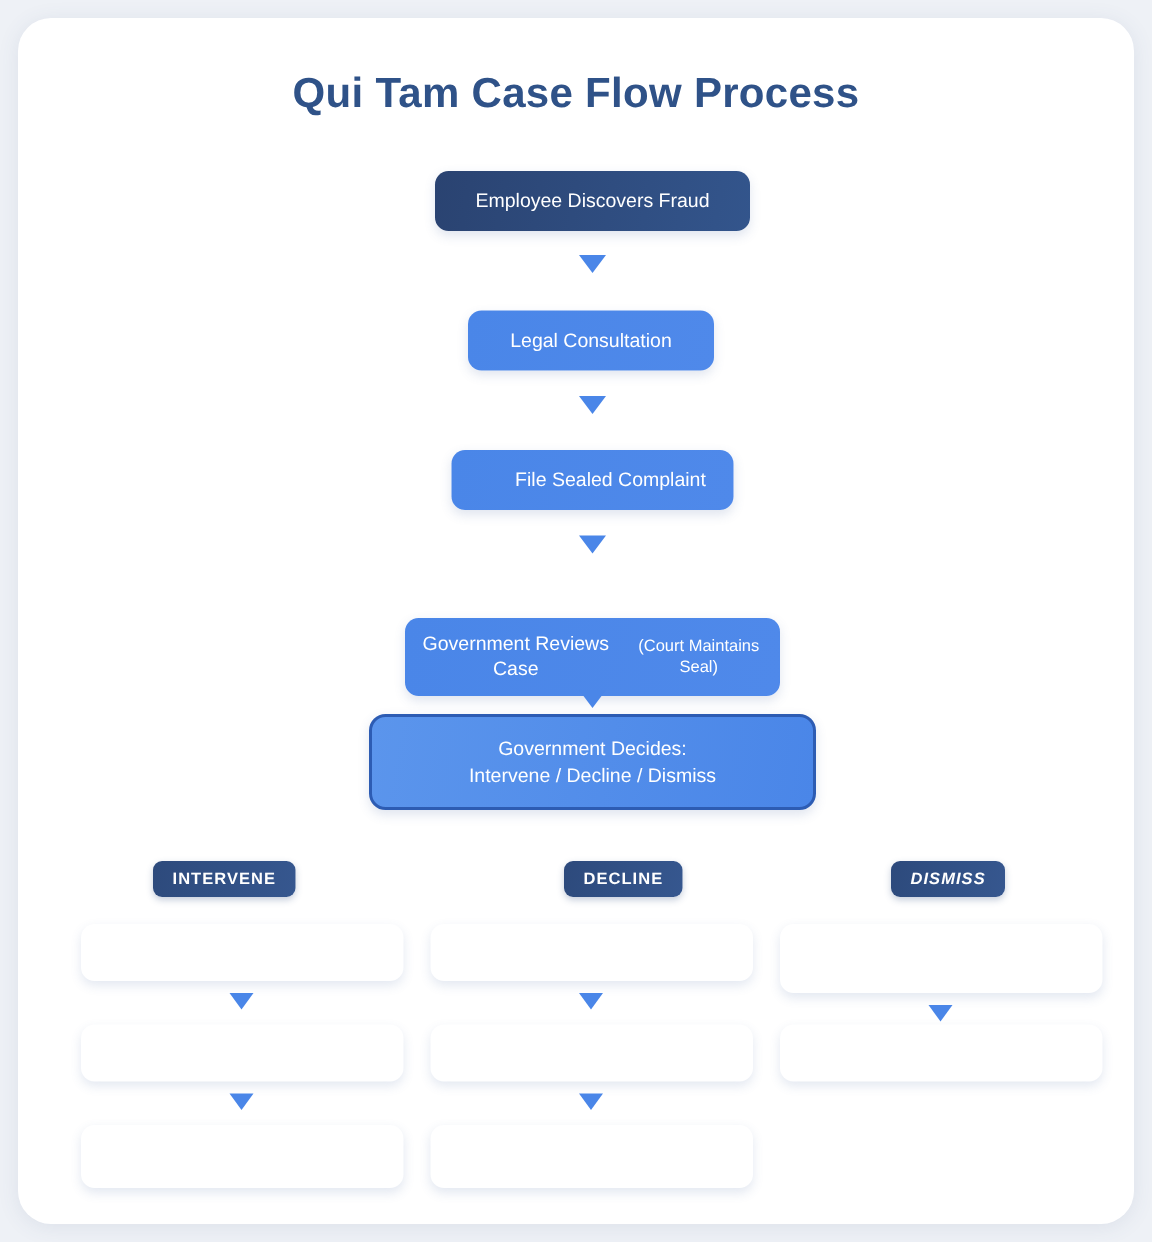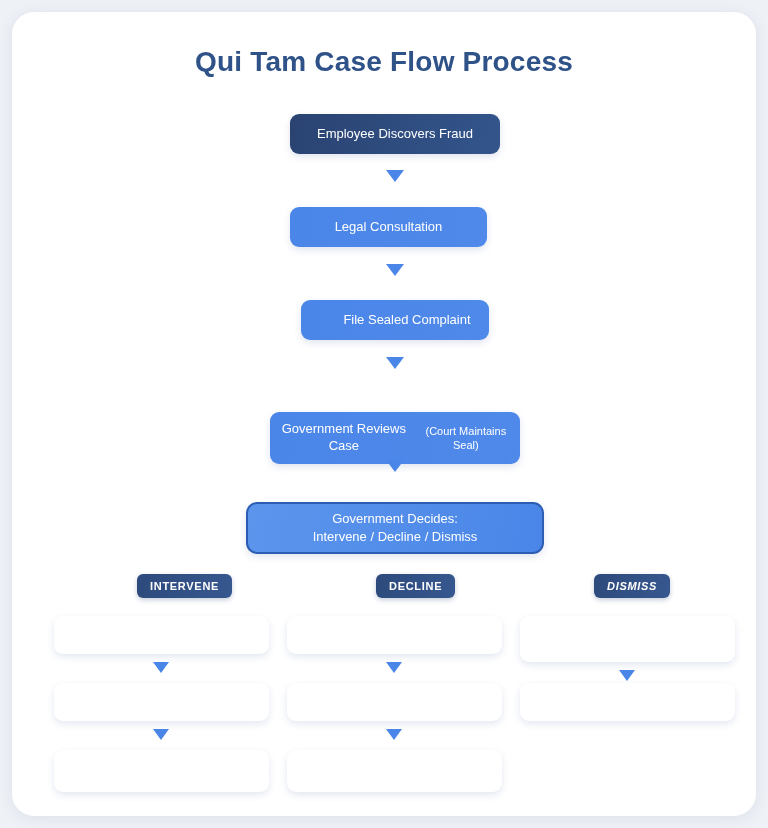--- a/index.html
+++ b/index.html
@@ -60,24 +60,24 @@
     background: linear-gradient(100deg, #4a86e8 0%, #4f89ea 100%);
   }
   .node.decision {
     background: linear-gradient(100deg, #5b95ec 0%, #4a86e8 100%);
     border: 2px solid #2d5cb3;
     border-radius: 11px;
   }
 
   
   #node-discover { left: 278px; top: 102px; width: 210px; height: 40px; }
-  #node-legal    { left: 278px; top: 195px; width: 197px; height: 40px; }
+  #node-legal    { left: 300px; top: 195px; width: 164px; height: 40px; }
   #node-file     { left: 289px; top: 288px; width: 188px; height: 40px; padding-left: 24px; }
   #node-review   { left: 258px; top: 400px; width: 250px; height: 52px; }
-  #node-decision { left: 234px; top: 490px; width: 298px; height: 52px; }
+  #node-decision { left: 234px; top: 464px; width: 298px; height: 64px; }
 
   
   .review-inner {
     display: flex;
     align-items: center;
     justify-content: center;
     gap: 14px;
     width: 100%;
     padding: 0 10px;
     box-sizing: border-box;
@@ -111,21 +111,21 @@
     font-weight: bold;
     letter-spacing: 0.7px;
     border-radius: 6px;
     padding: 5px 13px;
     display: flex;
     align-items: center;
     justify-content: center;
     height: 24px;
     box-shadow: 0 2px 5px rgba(45, 74, 124, 0.28);
   }
-  #badge-intervene { left: 125px; top: 562px; }
+  #badge-intervene { left: 90px; top: 562px; }
   #badge-decline   { left: 364px; top: 562px; text-align: right; }
   #badge-dismiss   { left: 582px; top: 562px; font-style: italic; }
 
   
   .col-box {
     position: absolute;
     box-sizing: border-box;
     border-radius: 9px;
     color: #ffffff;
     display: flex;

